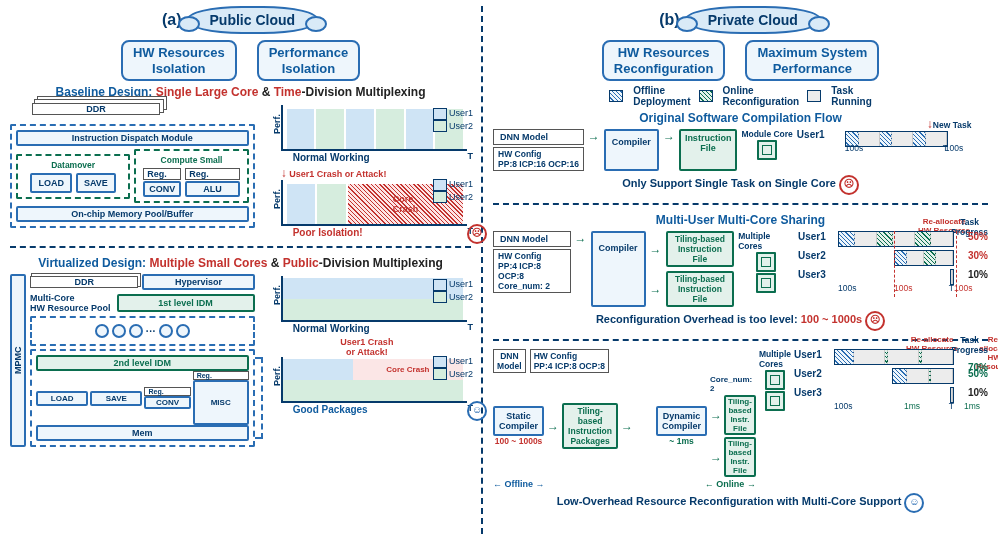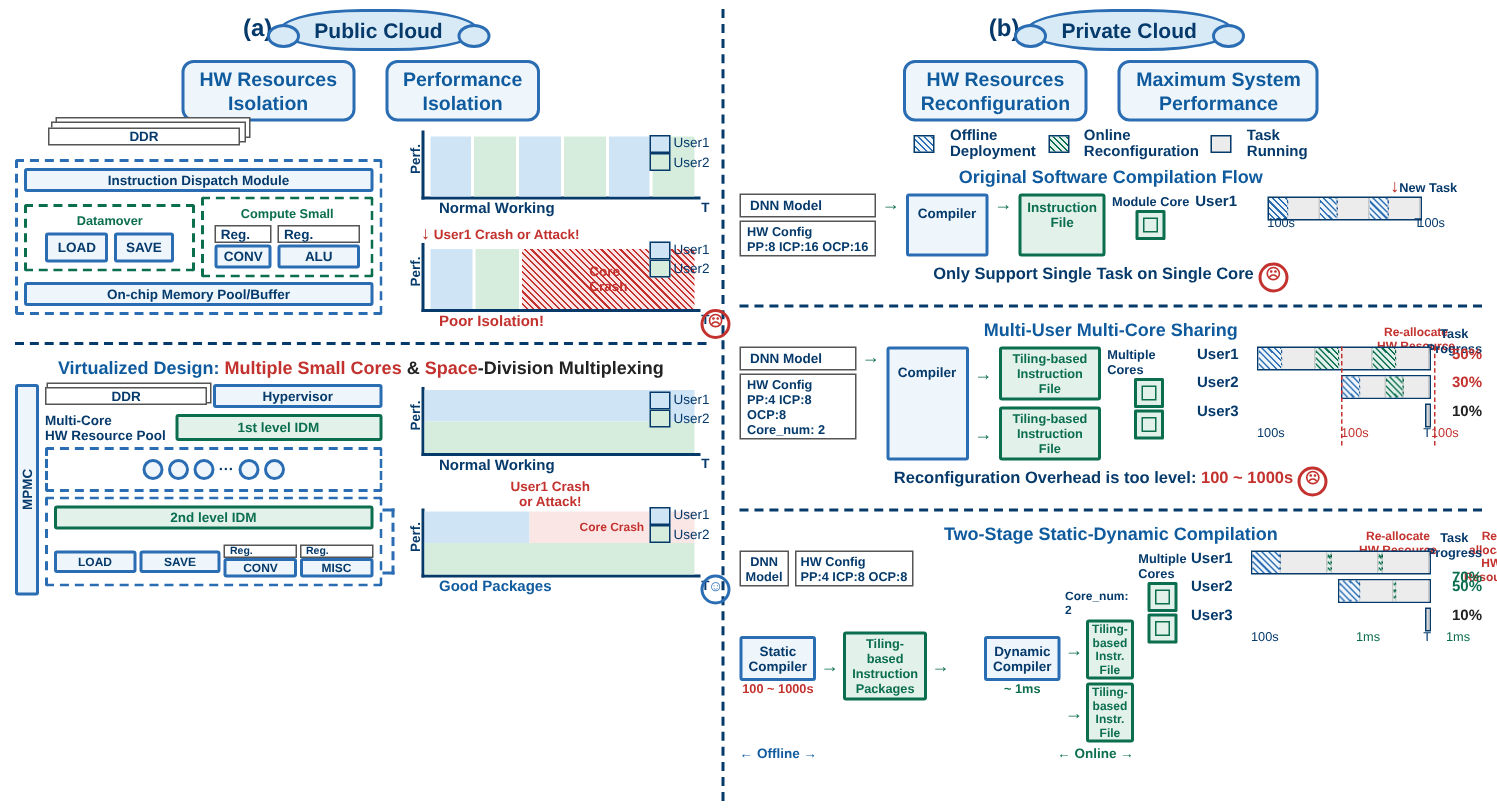--- a/index.html
+++ b/index.html
@@ -75,20 +75,23 @@
       <span style="font-size:16px;font-weight:bold;color:#063a6b;">(a)</span>
       <span class="cloud">Public Cloud</span>
     </div>
     <div class="pill-row">
       <div class="pill" style="white-space:pre-line;">HW Resources
 Isolation</div>
       <div class="pill" style="white-space:pre-line;">Performance
 Isolation</div>
     </div>
 
+    <div class="banner">
+      <span class="db">Baseline Design: </span><span class="dr">Single Large Core</span><span class="blk"> &amp; </span><span class="dr">Time</span><span class="blk">-Division Multiplexing</span>
+    </div>
     <div class="row" style="align-items:stretch; gap:8px;">
 
       <div class="col-s" style="width:54%;">
         <div style="position:relative; height:18px;">
           <div class="wbox" style="position:absolute;left:22px;top:0;width:120px;text-align:center;box-shadow:3px -3px 0 #fff,3px -3px 0 1px #555,6px -6px 0 #fff,6px -6px 0 1px #555;">DDR</div>
         </div>
         <div class="panel col-s">
           <div class="box">Instruction Dispatch Module</div>
           <div class="row">
             <div class="gpanel col-s" style="flex:1;">
@@ -154,21 +157,21 @@
             <div><span class="sw fill-b"></span><span>User1</span></div>
             <div><span class="sw fill-g"></span><span>User2</span></div>
           </div>
         </div>
       </div>
     </div>
 
     <div class="hdiv"></div>
 
     <div class="banner">
-      <span class="db">Virtualized Design: </span><span class="dr">Multiple Small Cores</span><span class="blk"> &amp; </span><span class="dr">Space</span><span class="blk">-Division Multiplexing</span>
+      <span class="db">Virtualized Design: </span><span class="dr">Multiple Small Cores</span><span class="blk"> &amp; </span><span class="dr">Public</span><span class="blk">-Division Multiplexing</span>
     </div>
     <div class="row" style="align-items:stretch; gap:8px;">
       <div class="row" style="width:54%; align-items:stretch;">
         <div class="box" style="writing-mode:vertical-rl;transform:rotate(180deg);padding:6px 1px;">MPMC</div>
         <div class="col-s" style="flex:1;">
           <div class="row">
             <div class="wbox" style="flex:1;text-align:center;box-shadow:2px -2px 0 #fff,2px -2px 0 1px #555;">DDR</div>
             <div class="box" style="flex:1;">Hypervisor</div>
           </div>
           <div style="font-size:9px;font-weight:bold;color:#063a6b;white-space:pre-line;display:flex;align-items:center;gap:6px;">
@@ -177,34 +180,35 @@
             <div class="gbox" style="flex:1;padding:2px;">1st level IDM</div>
           </div>
           <div class="panel" style="display:flex;gap:3px;align-items:center;justify-content:center;padding:6px;">
             <span class="circ"></span>
               <span class="circ"></span>
               <span class="circ"></span>
               <span style="font-weight:bold;">···</span>
               <span class="circ"></span>
               <span class="circ"></span>
           </div>
-          <div class="panel col-s" style="gap:10px;position:relative;">
+          <div class="panel col-s" style="gap:0;position:relative;">
             <div class="gbox" style="padding:1px;">2nd level IDM</div>
             <div class="row" style="gap:2px;">
               <div class="box" style="flex:1;font-size:8px;padding:1px;">LOAD</div>
               <div class="box" style="flex:1;font-size:8px;padding:1px;">SAVE</div>
               <div class="col-s" style="gap:0;flex:1;">
                   <div class="wbox" style="font-size:7px;">Reg.</div>
                   <div class="box" style="font-size:8px;padding:0;">CONV</div>
                 </div>
               <div class="col-s" style="gap:0;flex:1;">
                   <div class="wbox" style="font-size:7px;">Reg.</div>
-                  <div class="box" style="font-size:8px;padding:0;">MISC</div>
+                  <div class="box" style="font-size:8px;padding:16px;">MISC</div>
                 </div>
             </div>
+            <div class="box" style="padding:1px;">Mem</div>
             <div style="position:absolute;right:-10px;top:6px;bottom:6px;width:6px;border:2px dashed #2a6db3;border-left:none;"></div>
           </div>
         </div>
       </div>
       <div class="col-s" style="width:46%;">
         <div style="position:relative;">
           <div class="chart">
             <span class="yl">Perf.</span>
               <span class="xl">T</span>
             <div class="fill-b" style="position:absolute;left:0;right:4px;top:2px;height:48%;"></div>
@@ -372,21 +376,20 @@
         <div style="position:absolute;left:96px;top:0;bottom:10px;border-left:1.5px dashed #c3322e;"></div>
         <div style="position:absolute;left:158px;top:0;bottom:10px;border-left:1.5px dashed #c3322e;"></div>
       </div>
     </div>
     <div style="text-align:center;font-weight:bold;font-size:11px;">
       <span>Reconfiguration Overhead is too level: </span><span class="dr">100 ~ 1000s</span> <span class="smiley sad">☹</span>
     </div>
 
     <div class="hdiv"></div>
 
-    <div class="banner db">Two-Stage Static-Dynamic Compilation</div>
     <div class="row" style="align-items:stretch;gap:3px;">
       <div class="col-s" style="gap:2px;">
         <div class="row" style="gap:4px;">
           <div class="wbox" style="white-space:pre-line;padding:1px 3px;font-size:8.5px;text-align:center;">DNN
 Model</div>
           <div class="wbox" style="white-space:pre-line;padding:1px 3px;font-size:8.5px;">HW Config
 PP:4 ICP:8 OCP:8</div>
         </div>
         <div class="row" style="gap:3px;">
           <div class="col-s" style="align-items:center;gap:0;">
@@ -464,14 +467,17 @@
               <div class="seg diag-b" style="flex:1.2;"></div>
               <div class="seg fill-gr" style="flex:2;"></div>
             </div>
           <span class="tick" style="left:40px;">100s</span>
           <span class="tick dg" style="left:110px;">1ms</span>
           <span class="tick dg" style="left:170px;">1ms</span>
           <span class="tick" style="right:34px;">T</span>
         </div>
       </div>
     </div>
+    <div style="text-align:center;font-weight:bold;font-size:11px;">
+      <span>Low-Overhead Resource Reconfiguration with Multi-Core Support</span> <span class="smiley happy">☺</span>
+    </div>
   </div>
 </div>
 
 </body></html>

